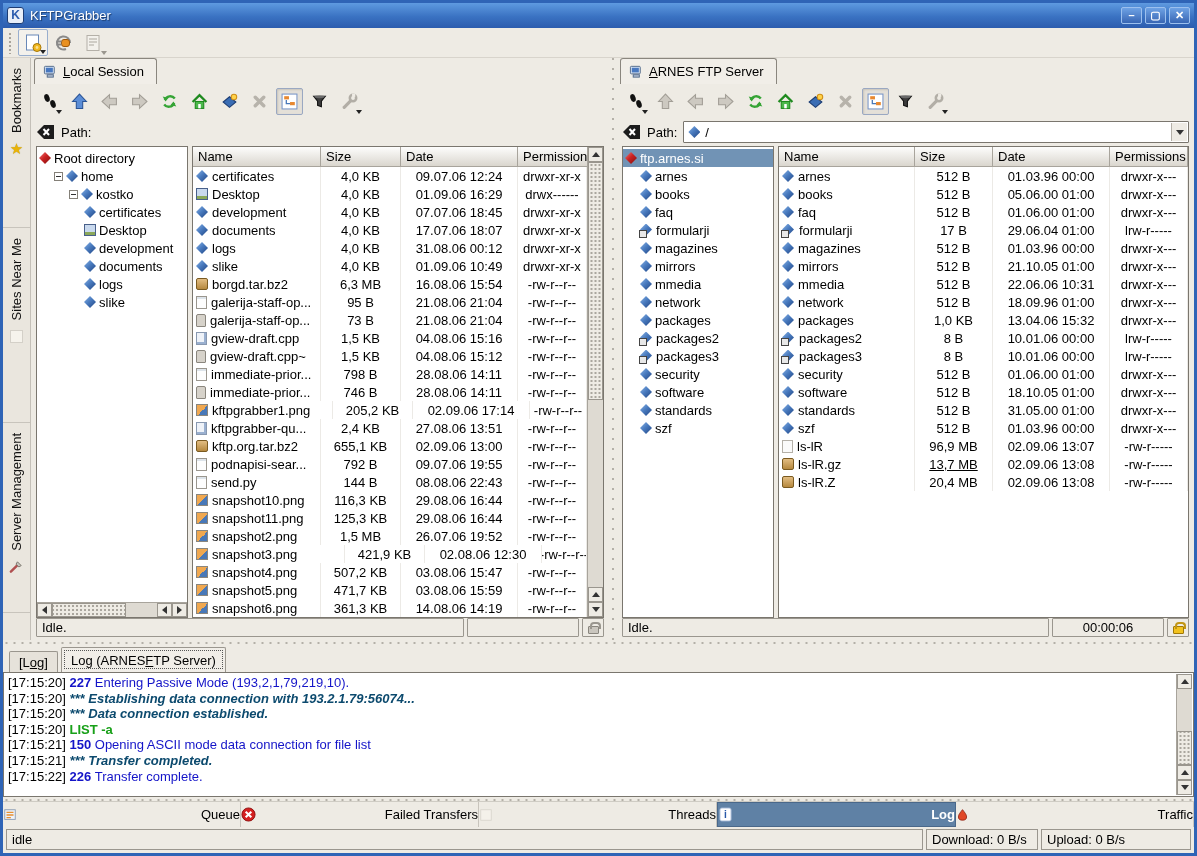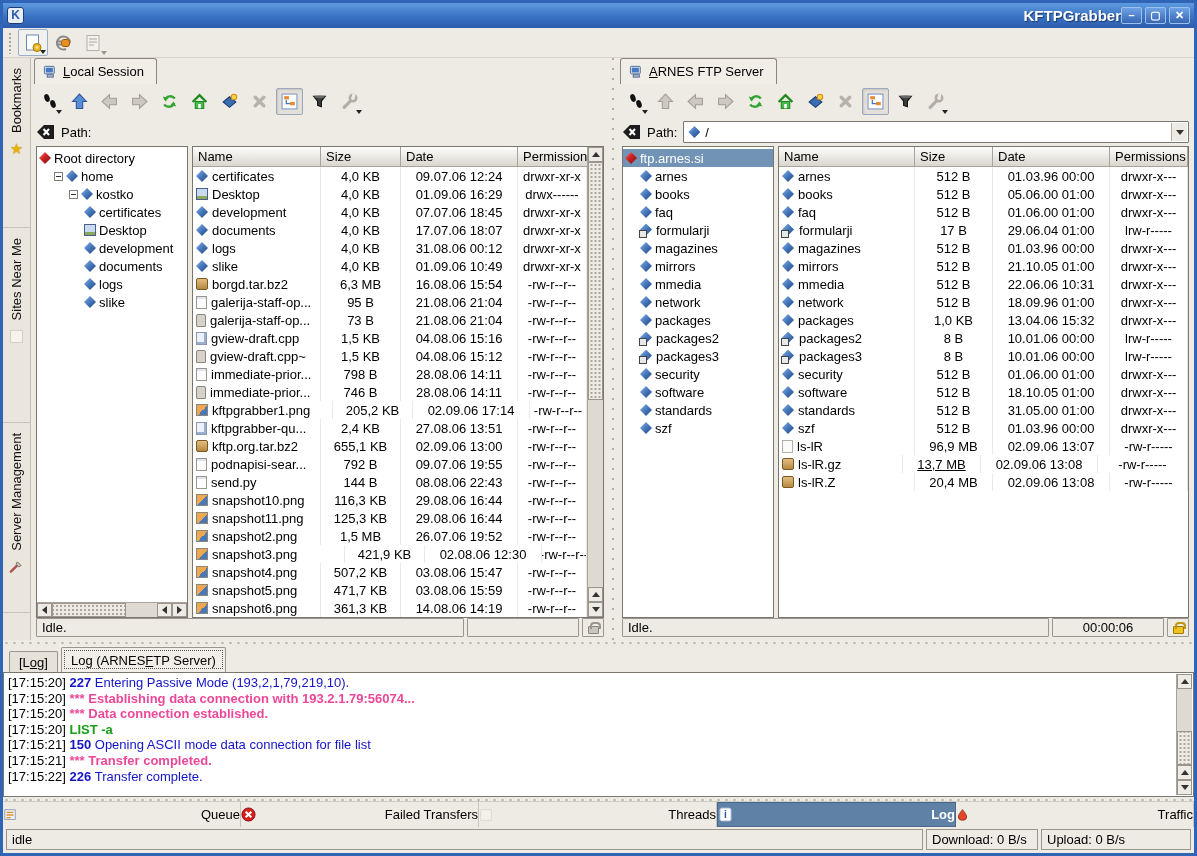--- a/index.html
+++ b/index.html
@@ -4,21 +4,21 @@
 <style>
   * { margin:0; padding:0; box-sizing:border-box; }
   body { font-family:"Liberation Sans",sans-serif; background:#555; }
   .win { position:relative; width:1197px; height:856px; background:#2f64b6; font-size:13px; color:#000; overflow:hidden; }
 
   
   .titlebar { position:absolute; left:3px; top:3px; right:3px; height:25px;
     background:linear-gradient(#5e9ae0,#3a72c2 55%,#2c5cae); display:flex; align-items:center; padding:0 4px; }
   .app-icon { width:17px; height:17px; background:#e8eef8; border:1px solid #1c3c74; border-radius:3px;
     color:#2c5cae; font-weight:bold; font-size:12px; text-align:center; line-height:15px; margin-right:6px; }
-  .title-text { color:#fff; font-weight:bold; font-size:15px; text-shadow:1px 1px 1px #1a3a6a; flex:1;text-align:right; }
+  .title-text { color:#fff; font-weight:normal; font-size:13px; text-shadow:1px 1px 1px #1a3a6a; flex:1; }
   .win-btns { display:flex; gap:3px; }
   .wbtn { width:21px; height:17px; background:linear-gradient(#6ea2e4,#3866b4); border:1px solid #9cc0ee;
     border-radius:2px; color:#fff; font-size:11px; font-weight:bold; display:flex; align-items:center; justify-content:center; line-height:1; }
 
   
   .main-toolbar { position:absolute; left:3px; top:28px; right:3px; height:30px; background:#eeebe4;
     border-bottom:1px solid #d8d4cc; display:flex; align-items:center; }
   .grip { width:5px; height:22px; margin:0 5px; background-image:radial-gradient(circle,#a8a49c 1px,transparent 1.2px); background-size:4px 4px; }
   .mt-btn { width:30px; height:27px; display:flex; align-items:center; justify-content:center; position:relative; }
   .mt-btn.framed { border:1px solid #98aece; border-radius:2px; background:#f3f1ec; }
@@ -86,21 +86,21 @@
   
   .hsplit { position:absolute; left:3px; right:3px; height:6px; background:#eeebe4;
     background-image:radial-gradient(circle,#b4b0a8 1px,transparent 1.2px); background-size:8px 4px; background-position:center; background-repeat:repeat-x; }
 
   
   .log-tabbar { position:absolute; left:3px; top:646px; right:3px; height:26px; background:#eeebe4; display:flex; align-items:flex-end; padding-left:6px; gap:3px; }
   .log-tab { display:inline-flex; align-items:center; height:21px; padding:0 9px; background:#e6e2da; border:1px solid #9a968e; border-bottom:none; border-radius:2px 2px 0 0; font-size:13px; }
   .log-tab.active { height:25px; background:#f1eee8; outline:1px dotted #555; outline-offset:-4px; }
   .log-view { position:absolute; left:3px; top:672px; right:3px; height:125px; background:#fff; border:1px solid #7a766e; font-size:13px; line-height:15.6px; padding:2px 20px 2px 4px; overflow:hidden; }
   .seg.tm { color:#000; } .seg.code { color:#1414c8; font-weight:bold; } .seg.reply { color:#1414c8; }
-  .seg.info { color:#ec4899; font-weight:bold; } .seg.cmd { color:#18a018; font-weight:bold; }
+  .seg.info { color:#0c4a6e; font-weight:bold;font-style:italic; } .seg.cmd { color:#18a018; font-weight:bold; }
   .log-scroll { position:absolute; right:1px; top:1px; bottom:1px; width:16px; }
 
   
   .bottom-tabbar { position:absolute; left:3px; top:801px; right:3px; height:26px; background:#eeebe4; border-top:1px solid #cfccc4; display:flex; }
   .btab { flex:1; display:flex; align-items:center; justify-content:space-between; gap:7px; border-right:1px solid #c8c4bc; font-size:13px; }
   .btab.active { background:#5f81a5; color:#fff; font-weight:bold; border:1px solid #4a688a; }
 
   
   .statusbar { position:absolute; left:3px; top:827px; right:3px; height:26px; background:#eeebe4; display:flex; gap:3px; padding:2px 3px 3px; }
   .sb-cell { border:1px solid #9a968e; background:#eeebe4; display:flex; align-items:center; padding:0 5px; font-size:13px; }
@@ -962,21 +962,21 @@
               <div class="fl-row">
                 <div class="fl-c name" style="width: 136px;">
                   <span class="fic ic-plain"></span>
                   <span>ls-lR</span>
                 </div>
                 <div class="fl-c num" style="width: 78px;">96,9 MB</div>
                 <div class="fl-c num" style="width: 117px;">02.09.06 13:07</div>
                 <div class="fl-c num" style="flex: 1 1 0%;">-rw-r-----</div>
               </div>
               <div class="fl-row">
-                <div class="fl-c name" style="width: 124px;">
+                <div class="fl-c name" style="width: 136px;">
                   <span class="fic ic-archive"></span>
                   <span>ls-lR.gz</span>
                 </div>
                 <div class="fl-c num" style="width: 78px; text-decoration: underline;">13,7 MB</div>
                 <div class="fl-c num" style="width: 117px;">02.09.06 13:08</div>
                 <div class="fl-c num" style="flex: 1 1 0%;">-rw-r-----</div>
               </div>
               <div class="fl-row">
                 <div class="fl-c name" style="width: 136px;">
                   <span class="fic ic-archive"></span>

